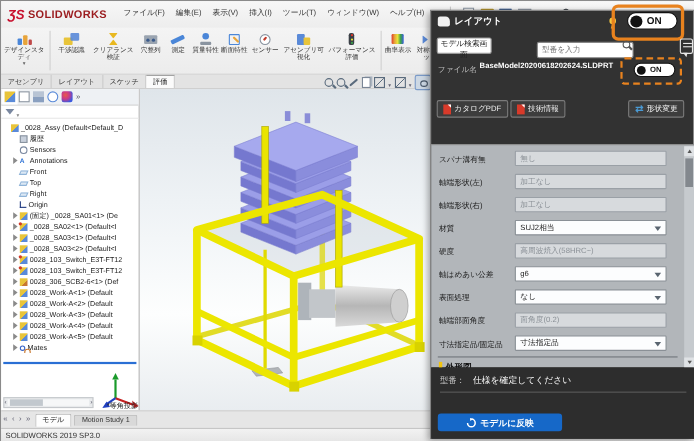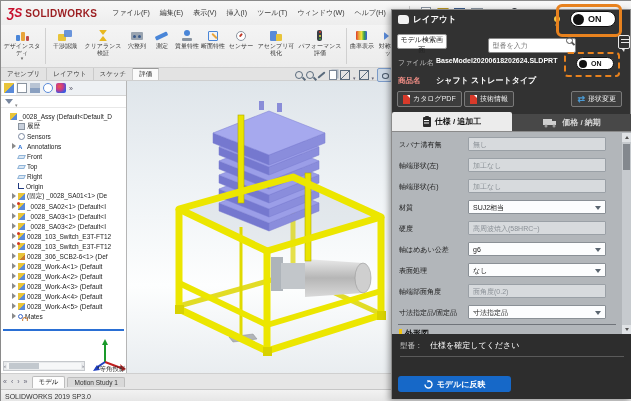--- a/index.html
+++ b/index.html
@@ -584,53 +584,34 @@
     </div>
     <div class="p-file">
       <span class="p-flabel">ファイル名</span>
       <span class="p-fvalue">BaseModel20200618202624.SLDPRT</span>
       <span class="toggle tg-sm">
           <span class="knob"></span>
           <span class="tlbl">ON</span>
         </span>
       <span class="ann-dashed"></span>
     </div>
-    <div class="p-prod">
-      <span class="p-plabel">商品名</span>
-      <span class="p-pvalue">シャフト ストレートタイプ</span>
-    </div>
     <div class="p-actions">
       <button class="dkbtn" style="left:5px">
           <span class="pdfico"></span>
           <span>カタログPDF</span>
         </button>
       <button class="dkbtn" style="left:72px">
           <span class="pdfico"></span>
           <span>技術情報</span>
         </button>
       <button class="dkbtn" style="right:8px">
           <span class="swap">⇄</span>
           <span>形状変更</span>
         </button>
     </div>
-    <div class="p-tabs">
-      <div class="ptab active">
-          <span class="clip"></span>
-          <span>仕様 / 追加工</span>
-        </div>
-      <div class="ptab inactive">
-        <svg width="15" height="10">
-            <rect x="0" y="1" width="9" height="6" fill="#cfcfcf"></rect>
-            <rect x="9" y="3" width="4" height="4" fill="#cfcfcf"></rect>
-            <circle cx="3" cy="8" r="1.5" fill="#9a9a9a"></circle>
-            <circle cx="11" cy="8" r="1.5" fill="#9a9a9a"></circle>
-          </svg>
-        <span>価格 / 納期</span>
-      </div>
-    </div>
     <div class="p-form">
       <div class="frow" style="top:4px">
           <span class="flab">スパナ溝有無</span>
           <span class="fctl ro">無し</span>
         </div>
       <div class="frow" style="top:25px">
           <span class="flab">軸端形状(左)</span>
           <span class="fctl ro">加工なし</span>
         </div>
       <div class="frow" style="top:46px">

